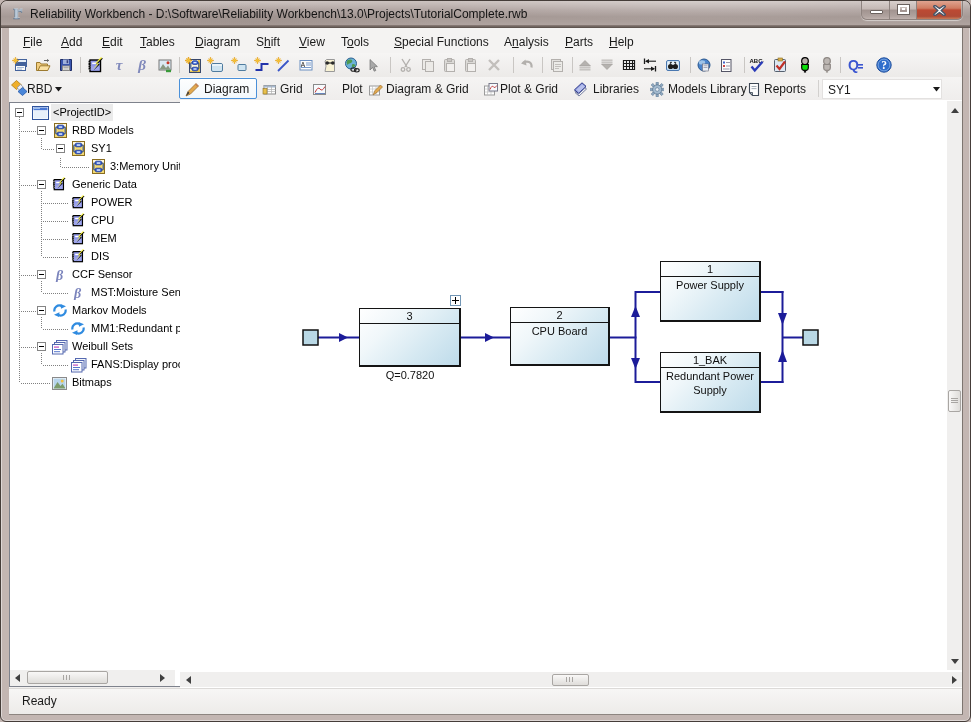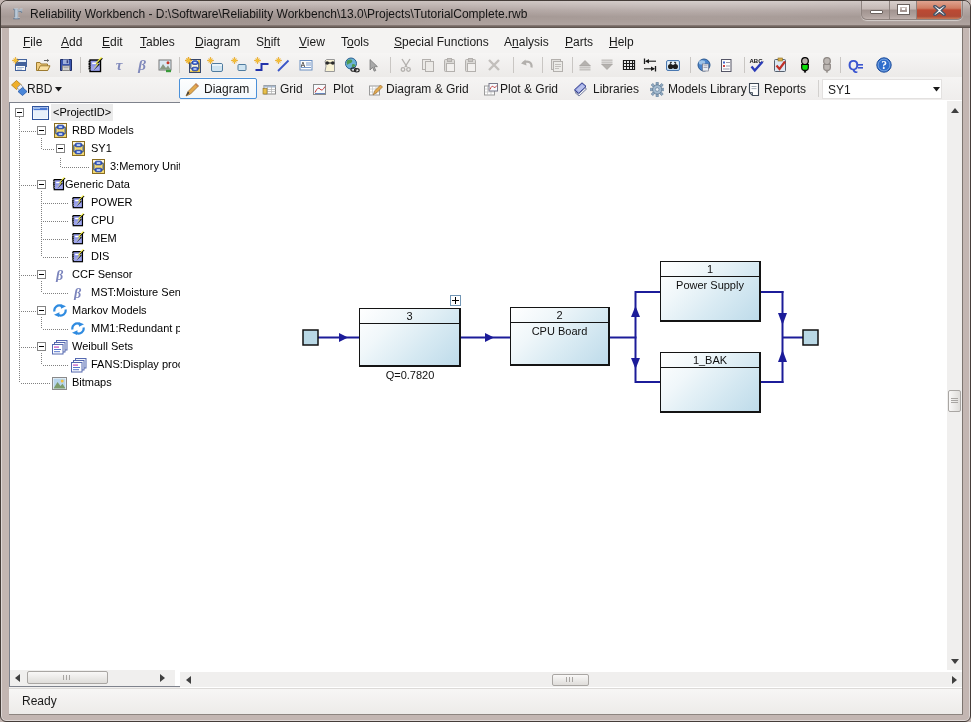--- a/index.html
+++ b/index.html
@@ -342,21 +342,21 @@
     <rect x="2" y="3.5" width="11.5" height="2" fill="#a8bad0"></rect>
     <path d="M2 7.5 h11.5 M2 9.5 h11.5 M5.5 3.5 v8.5 M9.5 3.5 v8.5" stroke="#b0b0b0" stroke-width="0.7"></path>
     <rect x="1" y="6.5" width="4" height="5.5" fill="#e8c04c" stroke="#8a6d20" stroke-width="0.6"></rect>
   </svg>
 <div class="ab tabtext" style="left:280px">Grid</div>
 <svg class="ab" style="left:312px;top:82px" width="15" height="15" viewBox="0 0 15 15">
     <rect x="1.5" y="2.5" width="12" height="10" fill="#f6fafd" stroke="#8a8a8a"></rect>
     <path d="M3 10.5 Q6 4 8 7 Q10 10 13 4.5" fill="none" stroke="#c23a3a" stroke-width="1"></path>
     <path d="M3 11.5 L13 11.5" stroke="#4466aa" stroke-width="0.8"></path>
   </svg>
-<div class="ab tabtext" style="left:333px">Plot</div>
+<div class="ab tabtext" style="left:342px">Plot</div>
 <svg class="ab" style="left:368px;top:82px" width="15" height="15" viewBox="0 0 15 15">
     <rect x="1.5" y="4" width="10" height="9" fill="#fff" stroke="#999"></rect>
     <path d="M1.5 7 h10 M1.5 10 h10 M4.5 4 v9 M8 4 v9" stroke="#bbb" stroke-width="0.6"></path>
     <path d="M5 13 L7 8.5 L12.5 3 L14.5 5 L9 10.5Z" fill="#e2a94e" stroke="#93682c" stroke-width="0.6"></path>
   </svg>
 <div class="ab tabtext" style="left:386px">Diagram &amp; Grid</div>
 <svg class="ab" style="left:483px;top:82px" width="15" height="15" viewBox="0 0 15 15">
     <rect x="1.5" y="4" width="10" height="9" fill="#fff" stroke="#999"></rect>
     <path d="M1.5 7 h10 M1.5 10 h10 M4.5 4 v9 M8 4 v9" stroke="#bbb" stroke-width="0.6"></path>
     <rect x="6" y="1.5" width="8.5" height="7.5" fill="#f6fafd" stroke="#778"></rect>
@@ -471,21 +471,21 @@
       <rect x="3" y="9.5" width="8.5" height="4" fill="#a0a8ee" opacity="0.8"></rect>
       <g fill="#fff" stroke="#000" stroke-width="0.5">
         <rect x="0.8" y="4" width="1.8" height="1.4"></rect>
         <rect x="0.8" y="6.4" width="1.8" height="1.4"></rect>
         <rect x="0.8" y="8.8" width="1.8" height="1.4"></rect>
         <rect x="0.8" y="11.2" width="1.8" height="1.4"></rect>
       </g>
       <path d="M13.5 1 L8 7 L10.2 7.5 L5.5 13.5 L11.8 7.2 L9.6 6.7 L15 1.5Z" fill="#000"></path>
       <path d="M12.8 0.2 L7.3 6.2 L9.5 6.7 L4.8 12.7 L11.1 6.4 L8.9 5.9 L14.3 0.7Z" fill="#f6f03a"></path>
     </svg>
-<div class="ab trow" style="left:55px;top:75px">Generic Data</div>
+<div class="ab trow" style="left:62px;top:75px">Generic Data</div>
 <svg class="ab" style="left:61px;top:92px" width="15" height="14" viewBox="0 0 16 16">
       <rect x="2" y="3" width="10.5" height="11.5" fill="#8f97e8" stroke="#000" stroke-width="1.4"></rect>
       <rect x="4.2" y="5.5" width="4" height="1.6" fill="#fff"></rect>
       <rect x="3" y="9.5" width="8.5" height="4" fill="#a0a8ee" opacity="0.8"></rect>
       <g fill="#fff" stroke="#000" stroke-width="0.5">
         <rect x="0.8" y="4" width="1.8" height="1.4"></rect>
         <rect x="0.8" y="6.4" width="1.8" height="1.4"></rect>
         <rect x="0.8" y="8.8" width="1.8" height="1.4"></rect>
         <rect x="0.8" y="11.2" width="1.8" height="1.4"></rect>
       </g>
@@ -626,20 +626,21 @@
 <div class="ab blk" style="left:510px;top:307px;width:100px;height:59px">
   <div class="blkhead">2</div>
   <div class="blkbody">CPU Board</div>
 </div>
 <div class="ab blk" style="left:660px;top:261px;width:101px;height:61px">
   <div class="blkhead">1</div>
   <div class="blkbody">Power Supply</div>
 </div>
 <div class="ab blk" style="left:660px;top:352px;width:101px;height:61px">
   <div class="blkhead">1_BAK</div>
+  <div class="blkbody">Redundant Power<br>Supply</div>
 </div>
 <div class="ab" style="left:359px;top:369px;width:102px;text-align:center;font-size:11px;color:#101010">Q=0.7820</div>
 <div class="ab" style="left:450px;top:295px;width:11px;height:11px;box-sizing:border-box;border:1px solid #7296b5;background:#fff">
   <div class="ab" style="left:1px;top:4px;width:7px;height:1px;background:#000"></div>
   <div class="ab" style="left:4px;top:1px;width:1px;height:7px;background:#000"></div>
 </div>
 
 <div class="ab sbtrack" style="left:947px;top:101px;width:15px;height:569px"></div>
 <svg class="ab" style="left:951px;top:108px" width="8" height="5" viewBox="0 0 8 5">
     <path d="M0 5 L8 5 L4 0Z" fill="#3f3f3f"></path>

